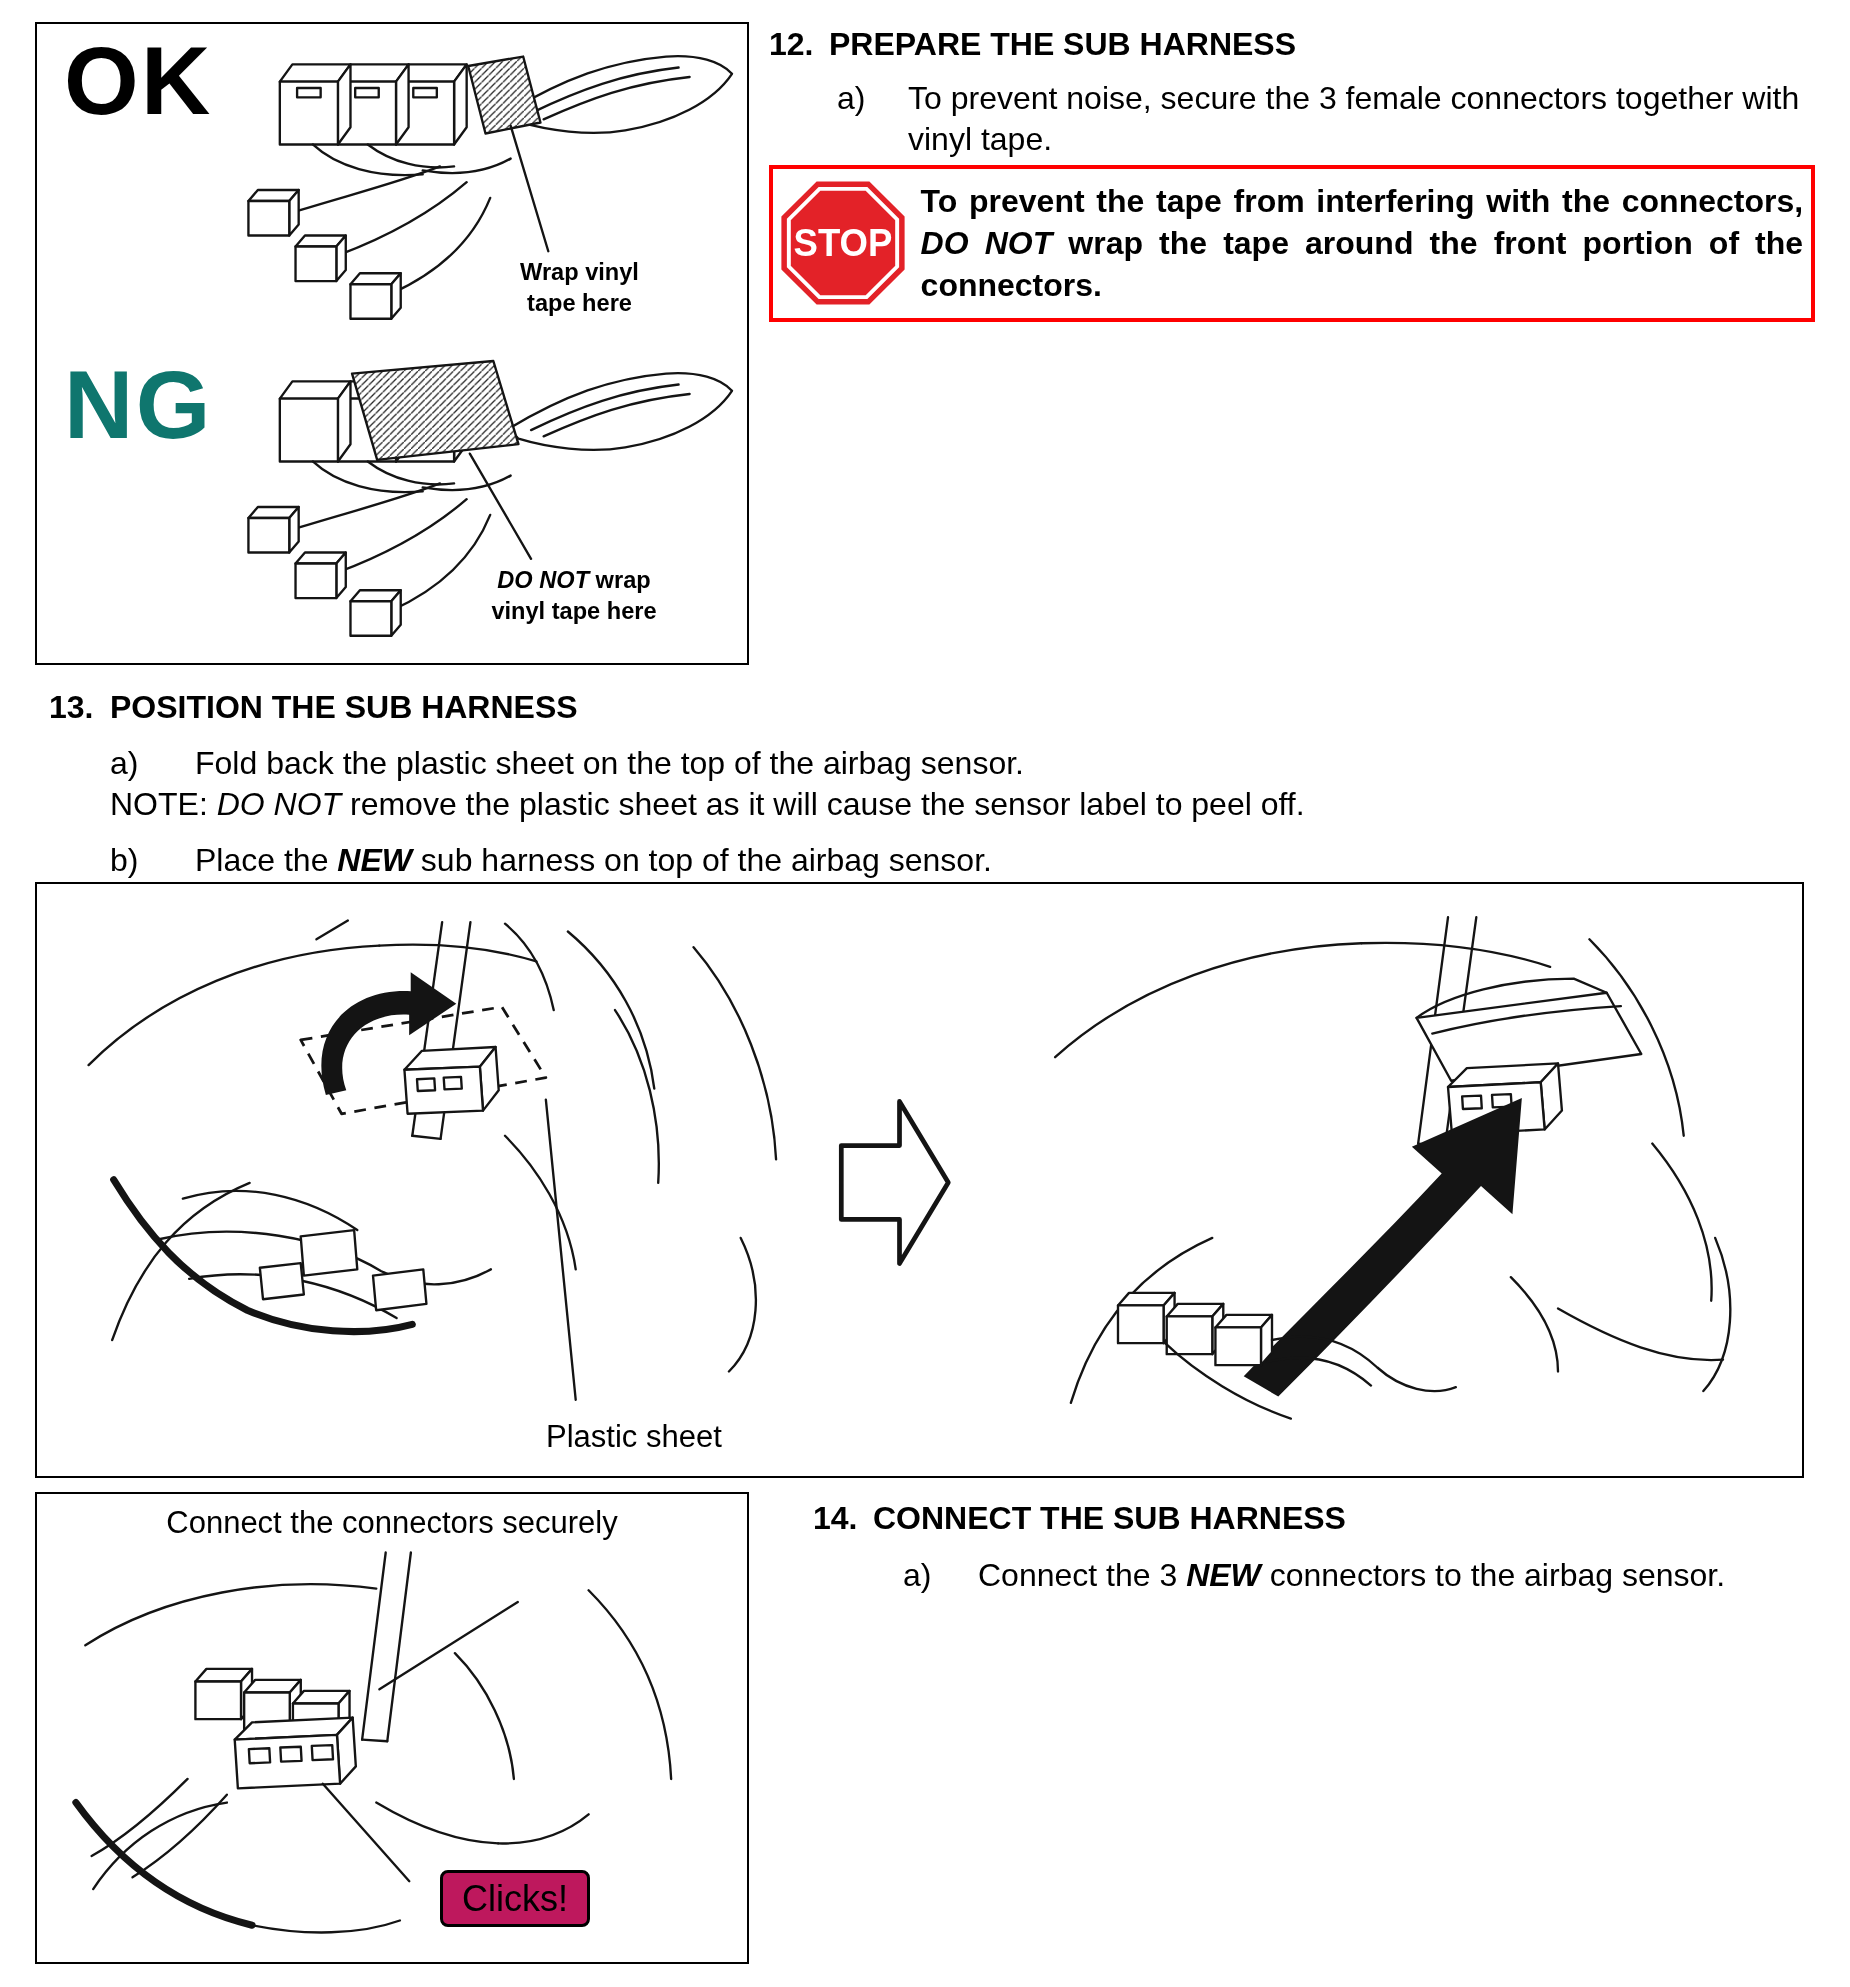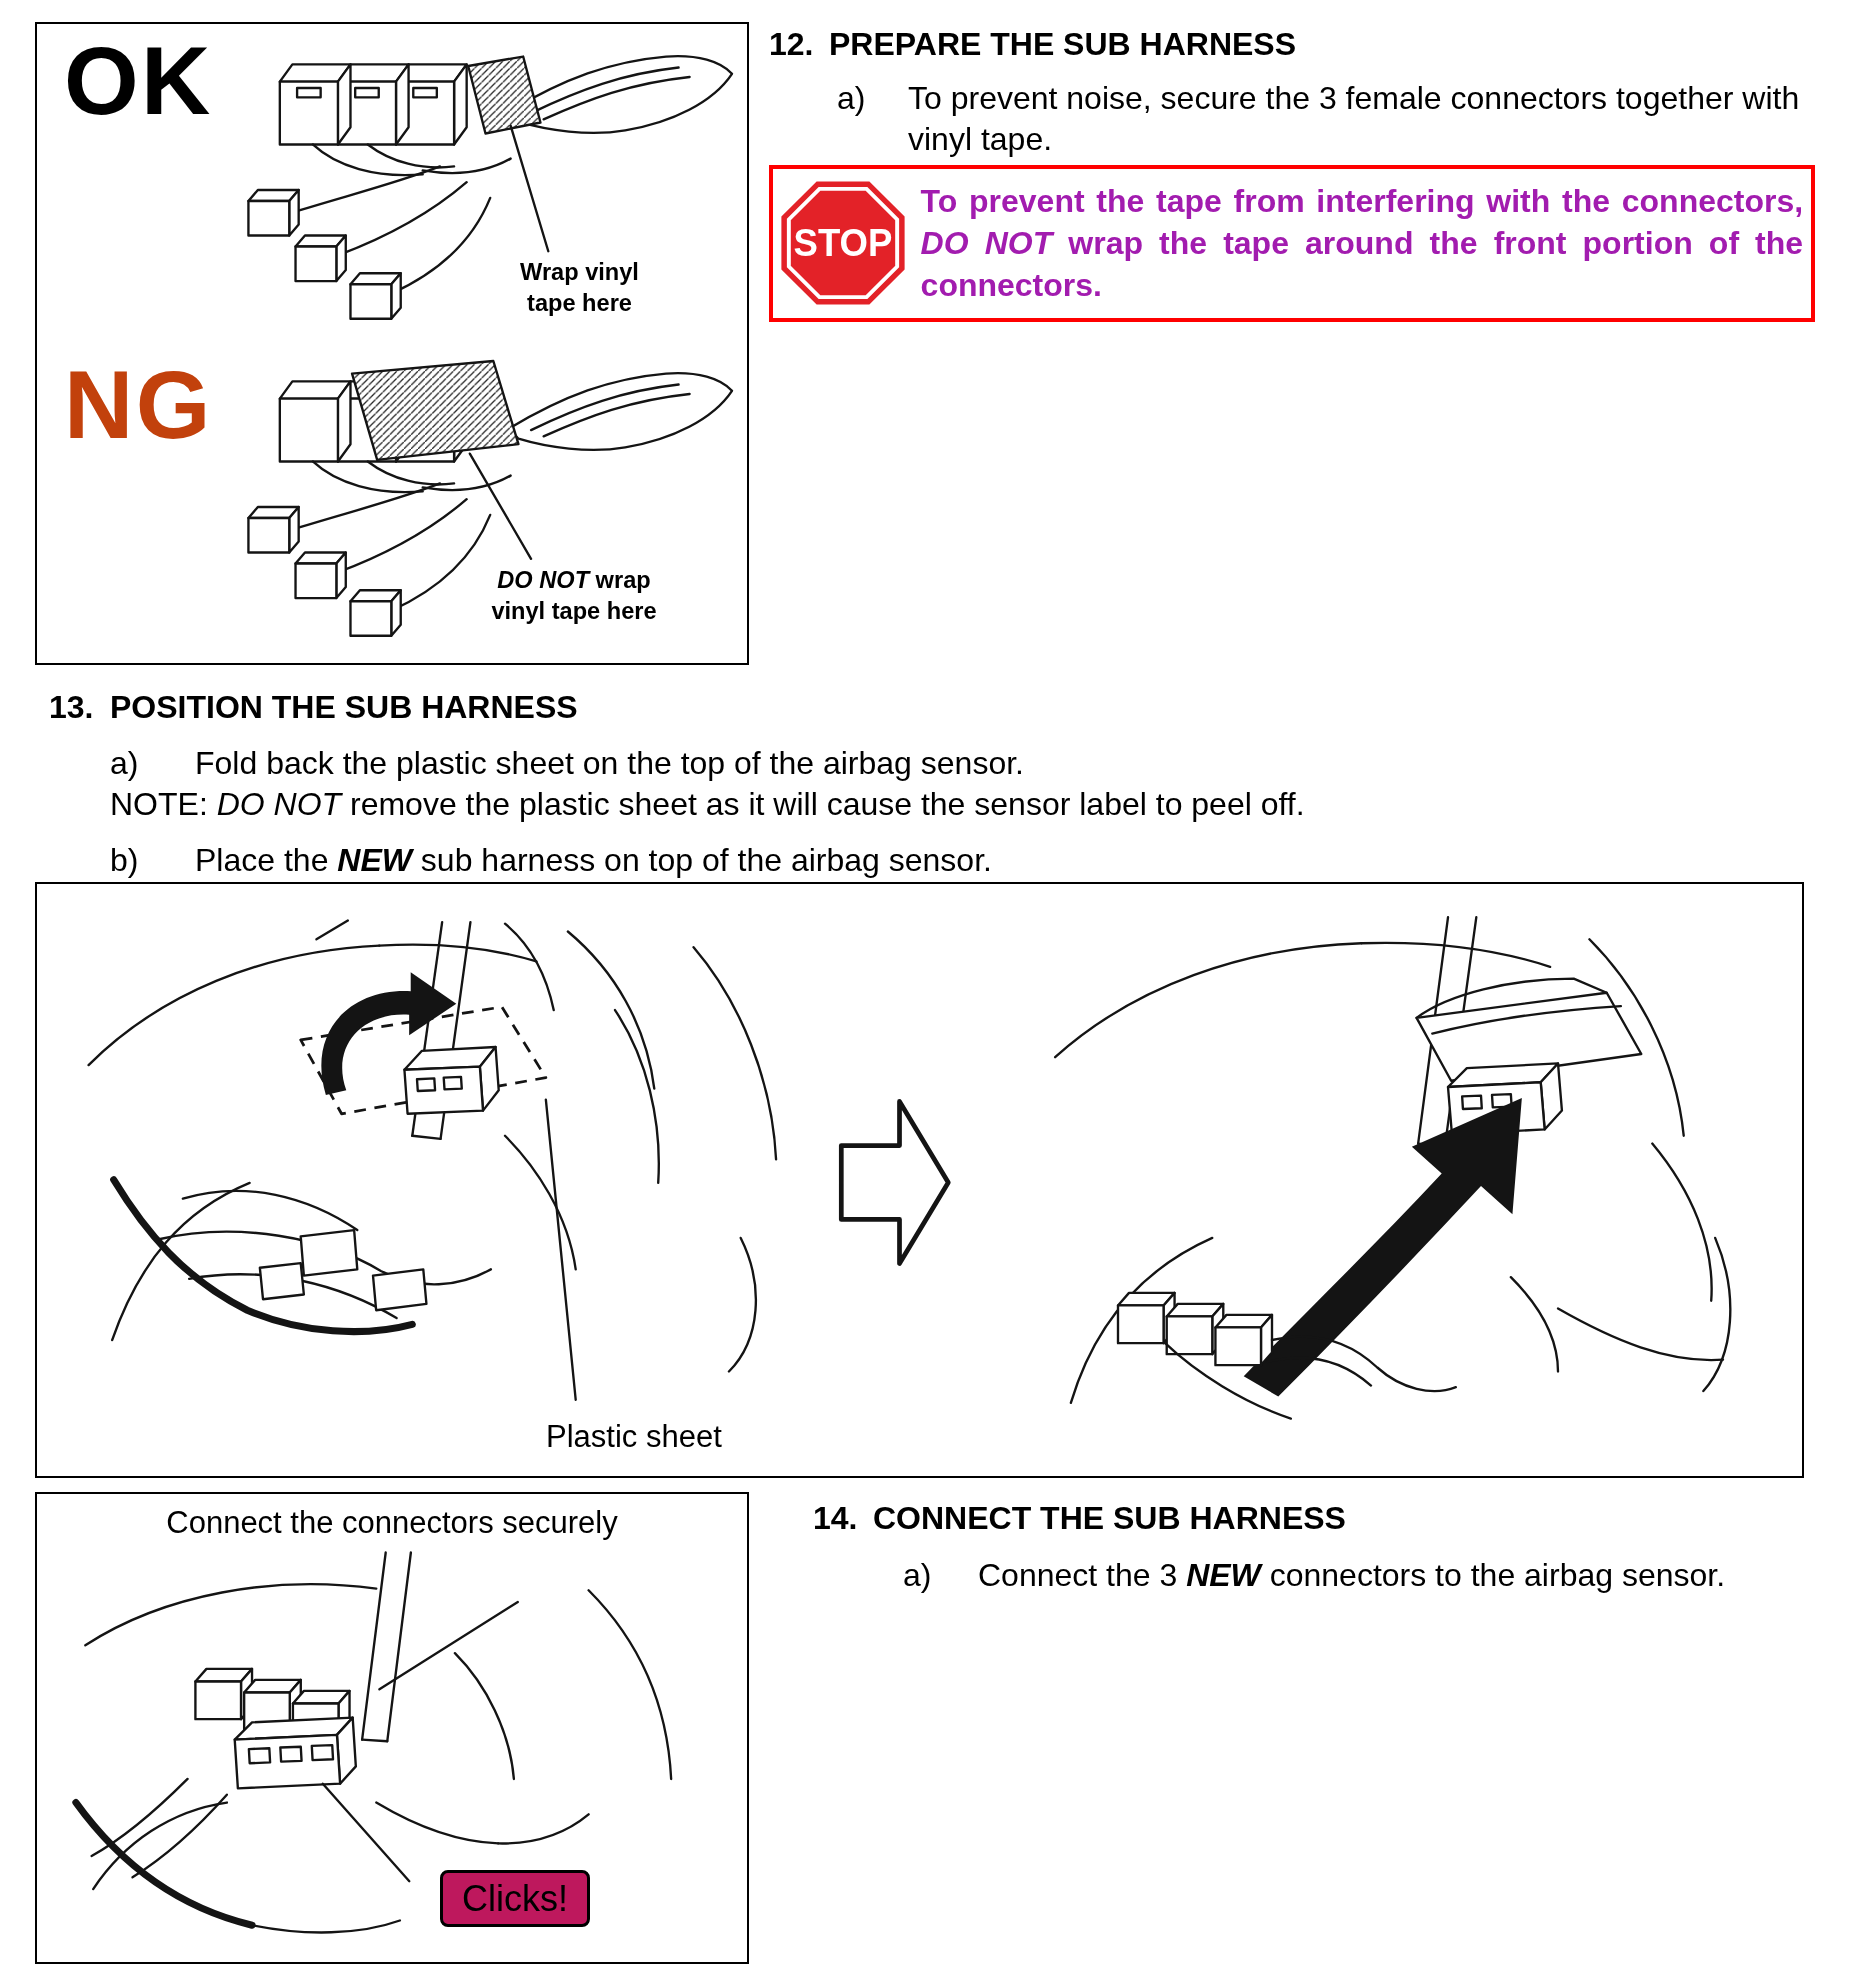--- a/index.html
+++ b/index.html
@@ -6,21 +6,21 @@
   html,body { background:#fff; }
   .page {
     position:relative; width:1851px; height:1987px; background:#fff;
     font-family:"Liberation Sans", sans-serif; color:#000; overflow:hidden;
   }
   .box { position:absolute; border:2.4px solid #000; background:#fff;padding-left:20px; }
 
   
   .fig-okng { left:35px; top:22px; width:714px; height:643px; }
   .ok-label { position:absolute; left:27px; top:9.4px; font-size:96px; font-weight:bold; letter-spacing:2.4px; line-height:1; }
-  .ng-label { position:absolute; left:27px; top:333px; font-size:96px; font-weight:bold; letter-spacing:2.4px; line-height:1; color:#c2410c; }
+  .ng-label { position:absolute; left:27px; top:333px; font-size:96px; font-weight:bold; letter-spacing:2.4px; line-height:1; color:#0f766e; }
   .ill { position:absolute; }
   .ill-ok { left:197px; top:9.4px; width:503px; height:314px; }
   .ill-ng { left:197px; top:326px; width:503px; height:314px; }
   .cap { position:absolute; font-size:23.6px; font-weight:bold; text-align:center; white-space:pre-line; line-height:1.3; }
   .cap-ok { left:452px; top:233px; width:181px; }
   .cap-ng { left:431px; top:541px; width:212px; }
 
   
   .step { position:absolute; font-size:32px; line-height:1.3; }
   .step-head { display:flex; font-weight:bold; }
@@ -33,21 +33,21 @@
   .step12 { left:769px; top:23.6px; width:1077px; }
   .step12 .s-num { width:60px; }
   .step12 .item { padding-left:68px; }
   .step12 .i-label { width:71px; }
   .step12 .i-text { width:963px; }
 
   
   .stopbox { position:absolute; left:769px; top:165px; width:1046px; border:4.7px solid #ff0000;
              display:flex; align-items:center; padding:11px 7.9px; background:#fff; }
   .stopsign { flex:0 0 auto; width:124px; height:124px; }
-  .stoptext { margin-left:15.7px; width:884px; color:#a21caf; font-weight:bold;
+  .stoptext { margin-left:15.7px; width:884px; color:#000000; font-weight:bold;
               font-size:32px; line-height:1.32; text-align:justify; }
 
   .step13 { left:49px; top:687px; width:1778px; }
   .step13 .s-num { width:61px; }
   .step13 .item { padding-left:61px; margin-top:14px; }
   .step13 .i-label { width:85px; }
   .note { font-weight:normal; padding-left:61px; }
 
   
   .fig-position { left:35px; top:882px; width:1769px; height:596px; }

